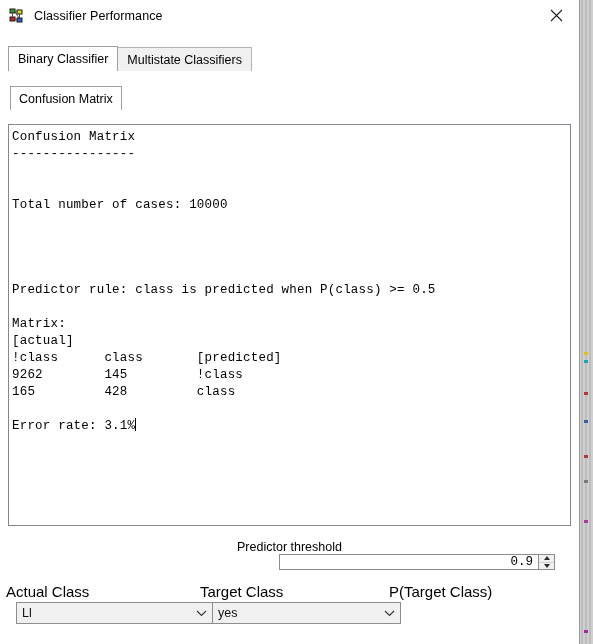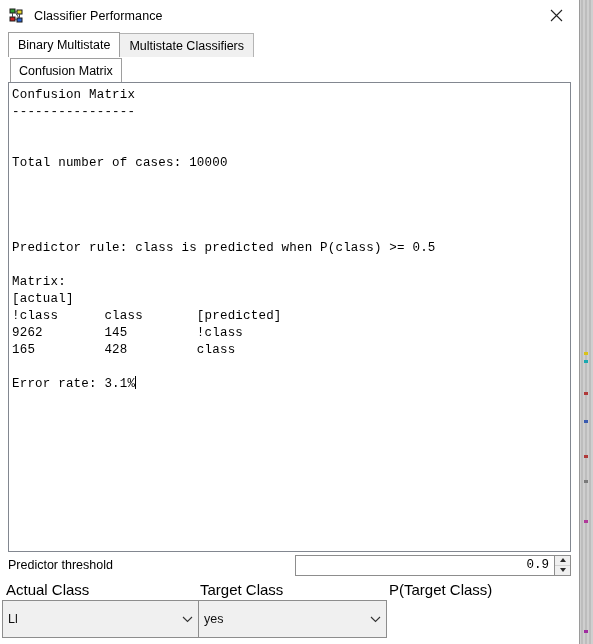--- a/index.html
+++ b/index.html
@@ -41,20 +41,21 @@
   #app-window {
     position: absolute;
     left: 0; top: 0;
     width: 580px;
     height: 644px;
     background: #ffffff;
     border-right: 1px solid #9a9a9a;
     box-sizing: border-box;
     display: flex;
     flex-direction: column;
+    gap: 14px;
   }
 
   
   .titlebar {
     height: 31px;
     min-height: 31px;
     background: #ffffff;
     display: flex;
     align-items: center;
     position: relative;
@@ -186,22 +187,23 @@
     vertical-align: -2px;
     margin-left: 0px;
   }
 
   
   .threshold-row {
     height: 26px;
     min-height: 26px;
     display: flex;
     align-items: center;
-    padding: 0 8px;
-    background: #ffffff;
+    padding: 0 24px;
+    background: #ffffff;
+    flex-direction: column;
   }
   .threshold-label {
     font-size: 12.5px;
     color: #000;
   }
   .spin-wrap {
     margin-left: auto;
     display: flex;
     align-items: stretch;
     width: 276px;
@@ -263,22 +265,22 @@
   .sel-label {
     font-size: 15px;
     color: #000;
   }
   .sel-label.c1 { width: 194px; }
   .sel-label.c2 { width: 189px; }
   .sel-label.c3 { flex: 1; }
 
   .selector-controls {
     display: flex;
-    height: 38px;
-    padding: 0 0 0 2px;
+    height: 22px;
+    padding: 0 0 0 16px;
     border-radius: 9px;
   }
   .combo {
     position: relative;
     border: 1px solid #8d8d8d;
     background: #f0f0f0;
     display: flex;
     align-items: center;
     box-sizing: border-box;
     font-size: 12.5px;
@@ -338,21 +340,21 @@
     <div class="title-text">Classifier Performance</div>
     <div class="close-btn">
       <svg width="13" height="13" viewBox="0 0 13 13" xmlns="http://www.w3.org/2000/svg">
         <path d="M1 1 L12 12 M12 1 L1 12" stroke="#222" stroke-width="1.1" fill="none"></path>
       </svg>
     </div>
   </div>
 
   <div class="tabstrip-outer">
     <div class="tab-o active">
-      <span>Binary Multistate</span>
+      <span>Binary Classifier</span>
     </div>
     <div class="tab-o">
       <span>Multistate Classifiers</span>
     </div>
   </div>
 
   <div class="tabstrip-inner">
     <div class="tab-i active">
       <span>Confusion Matrix</span>
     </div>

